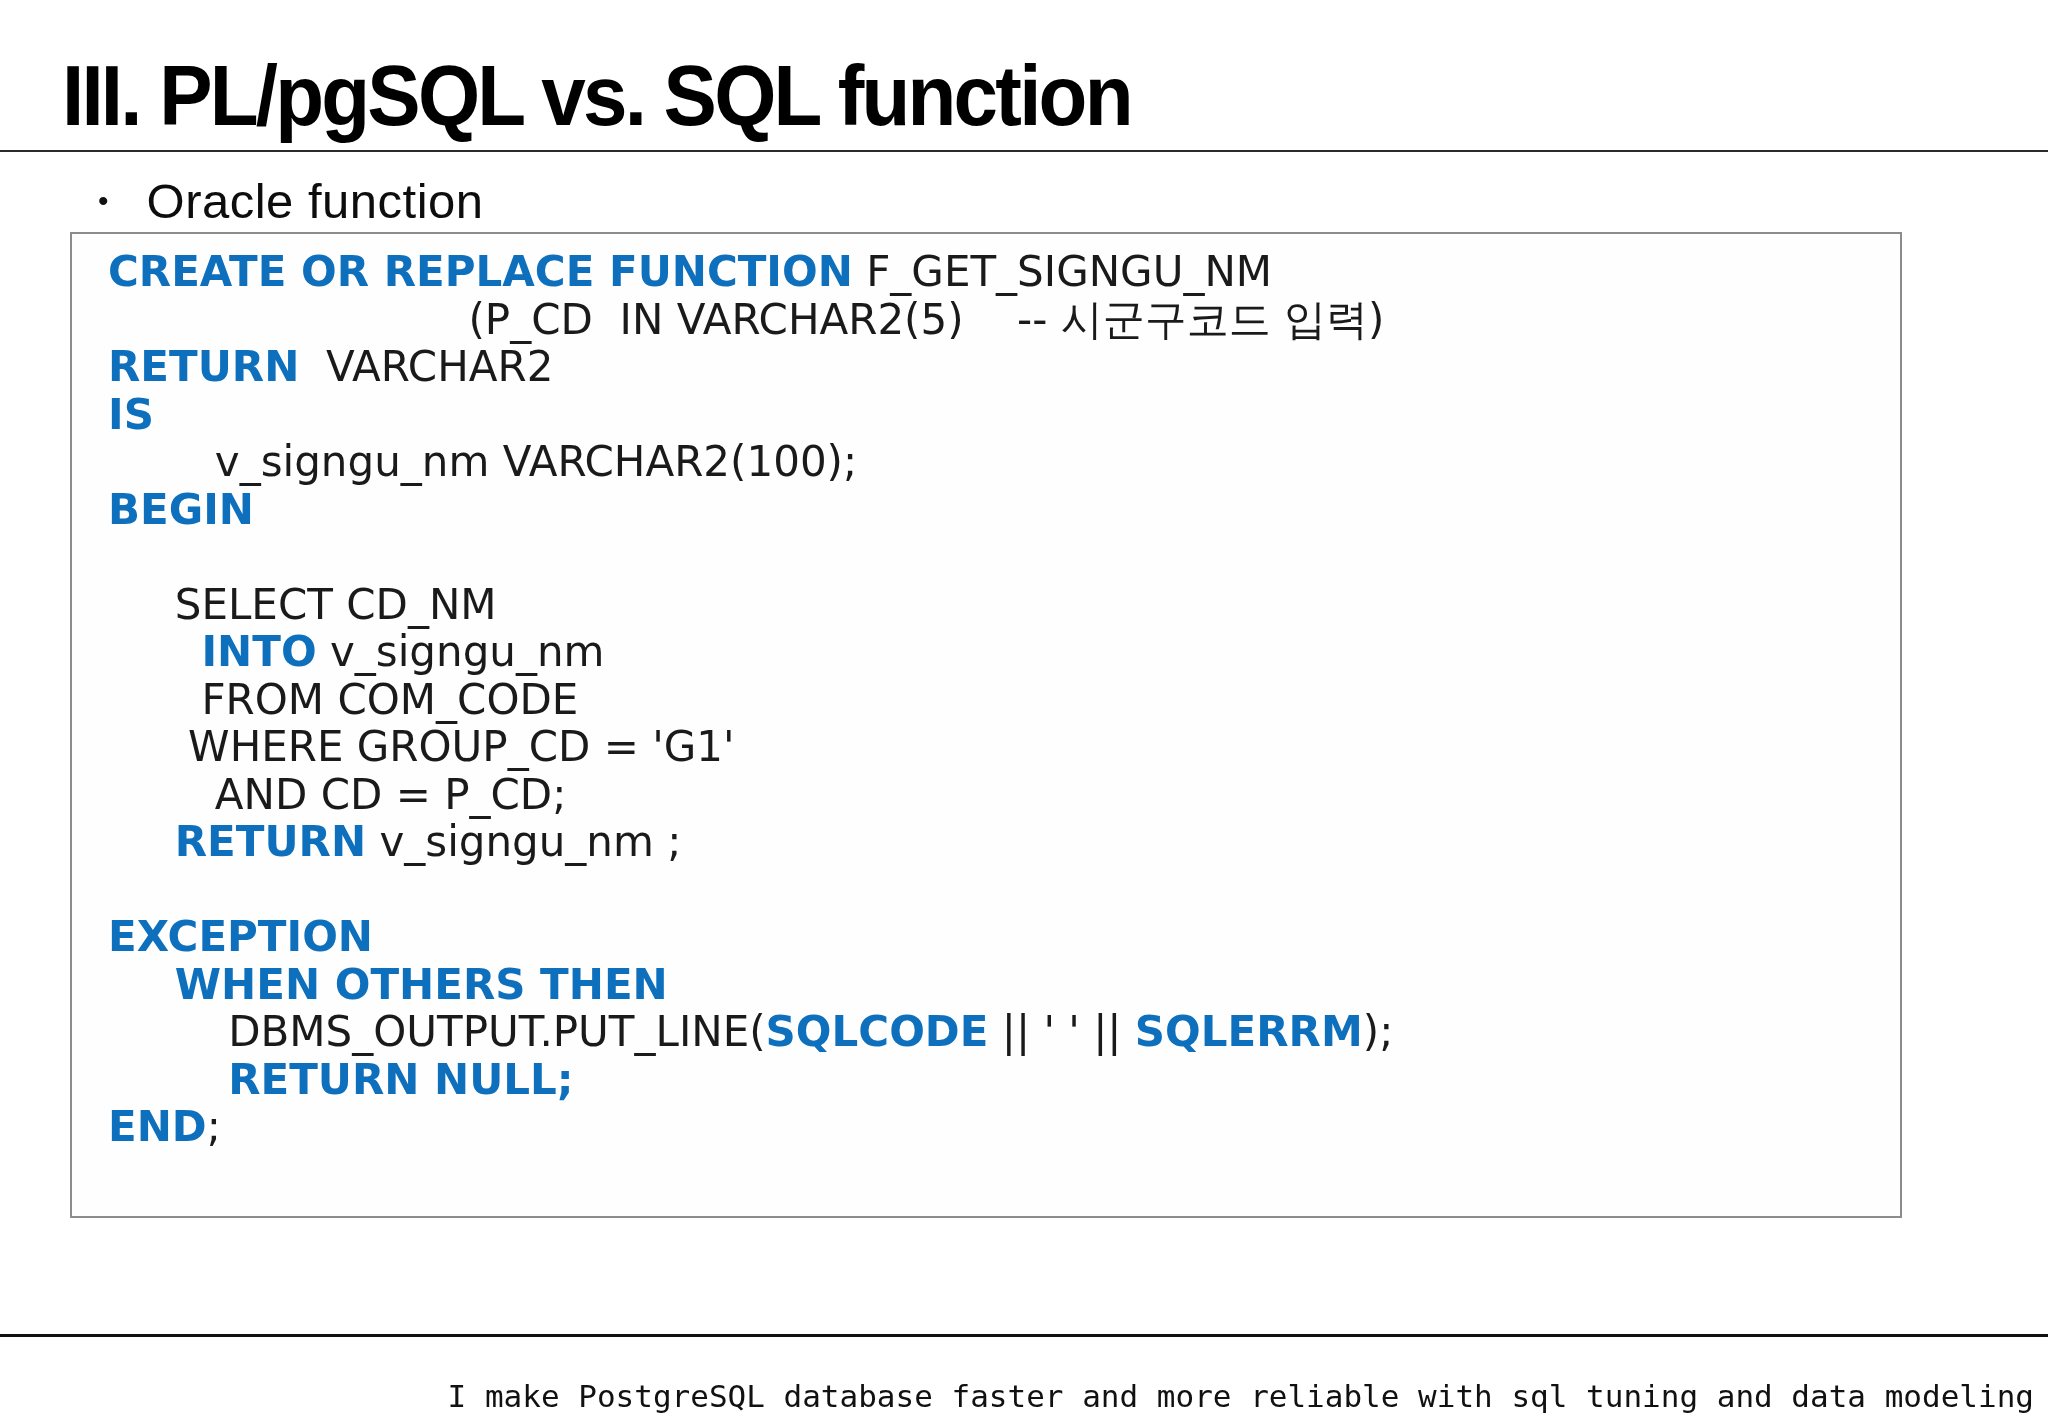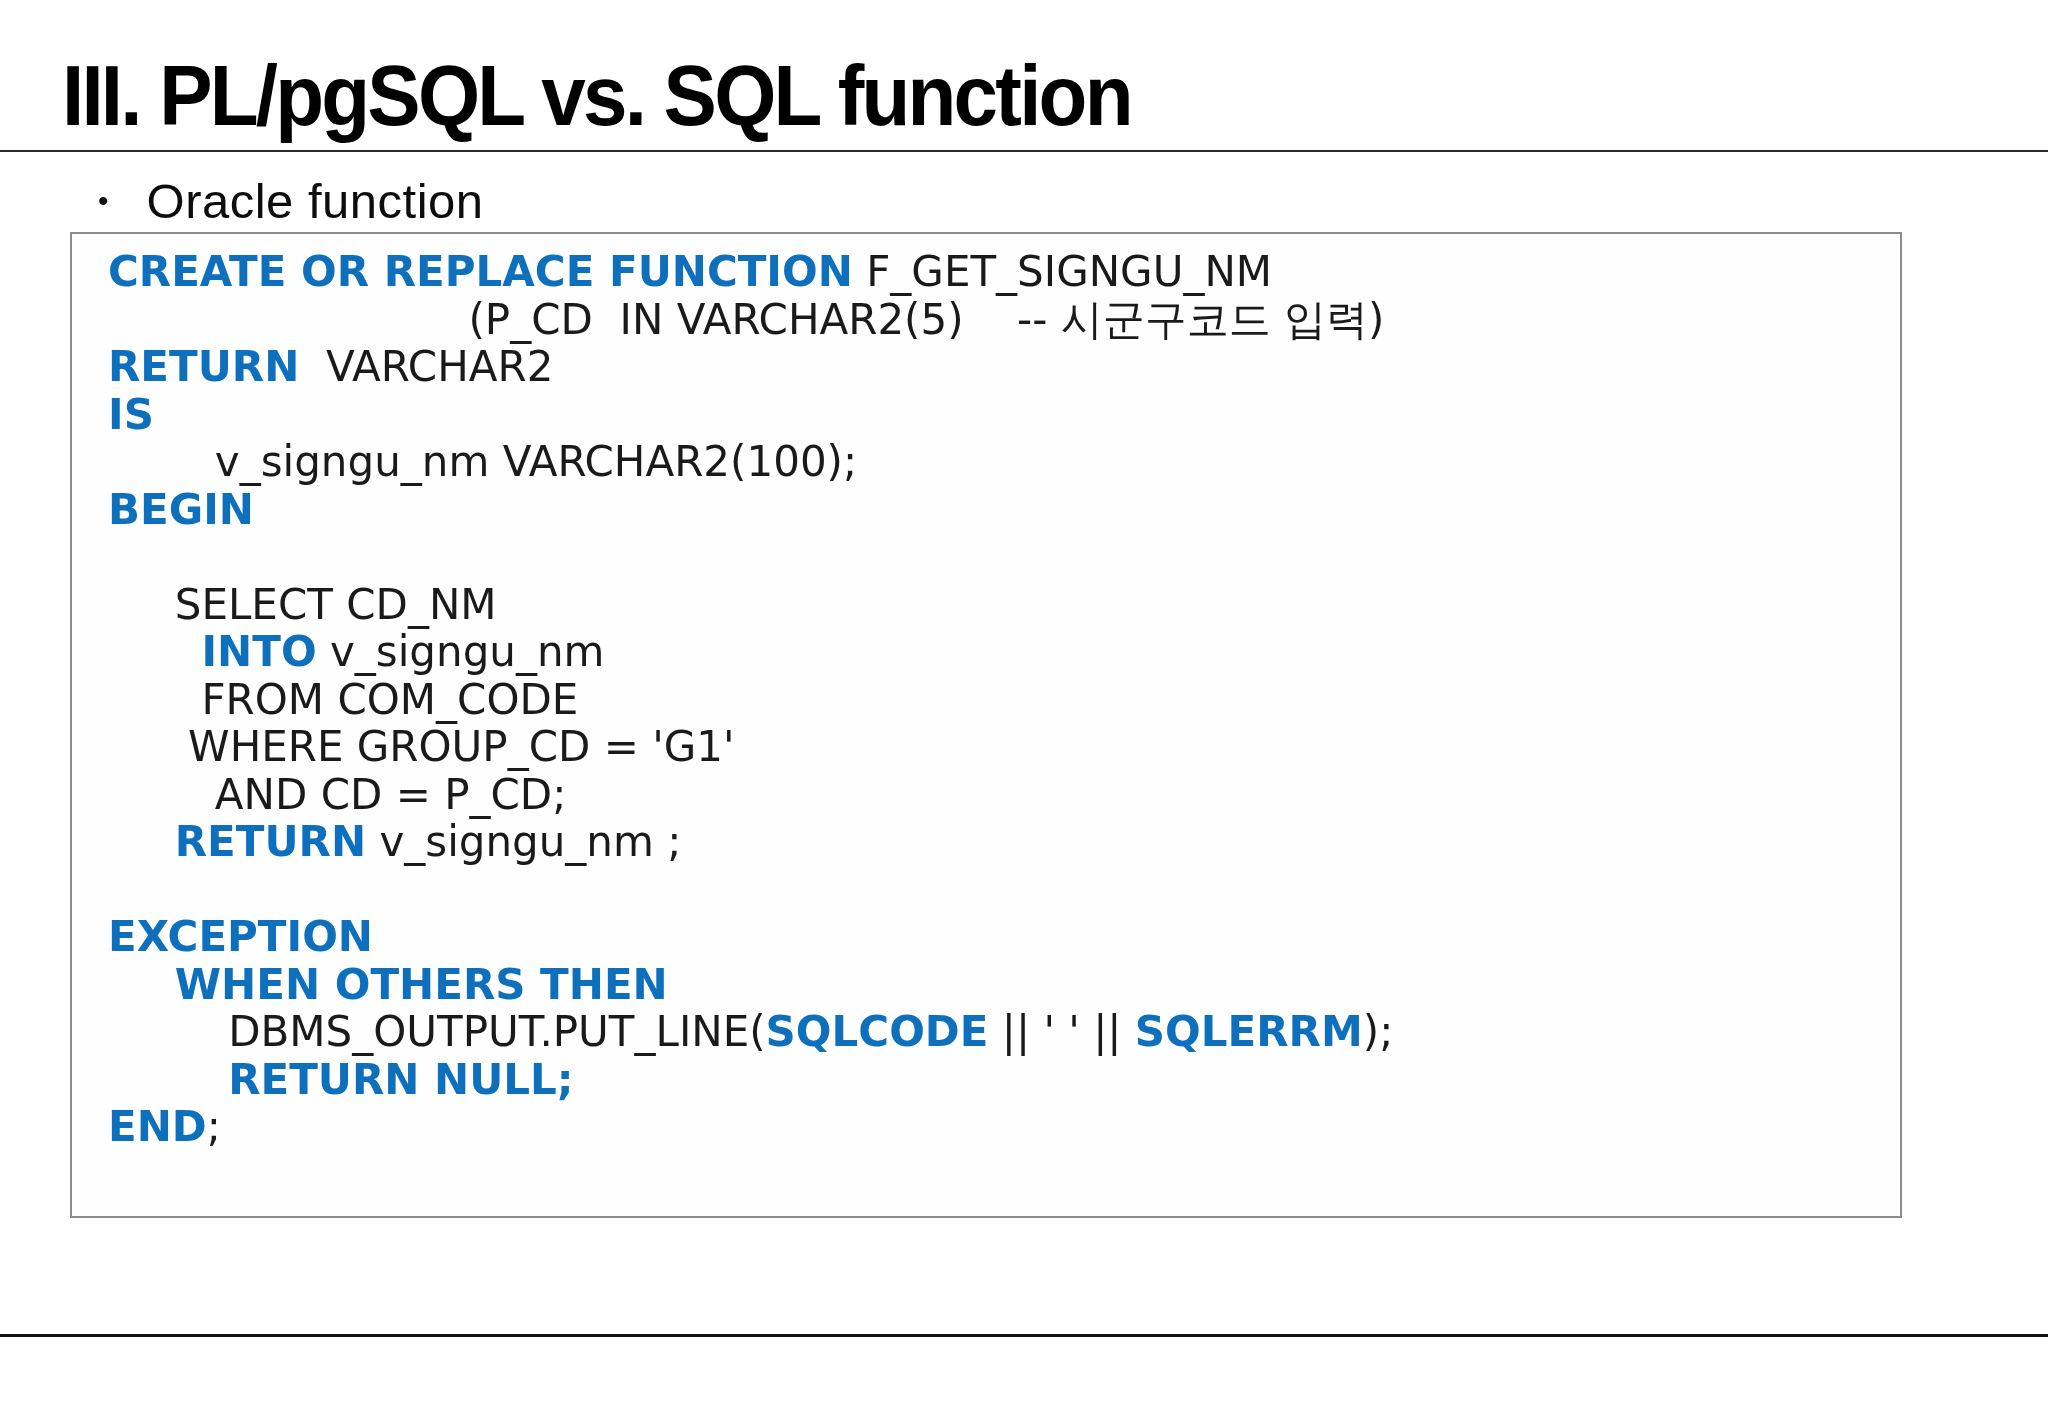--- a/index.html
+++ b/index.html
@@ -93,14 +93,15 @@
     <span class="bullet-marker">•</span>
     <span class="bullet-label">Oracle function</span>
   </div>
 
   <div class="code-box">
     <div class="code-lines"><div class="code-line"><span class="kw">CREATE OR REPLACE FUNCTION</span><span class="pl"> F_GET_SIGNGU_NM</span></div><div class="code-line"><span class="pl">                           (P_CD  IN VARCHAR2(5)    -- 시군구코드 입력)</span></div><div class="code-line"><span class="kw">RETURN</span><span class="pl">  VARCHAR2</span></div><div class="code-line"><span class="kw">IS</span></div><div class="code-line"><span class="pl">        v_signgu_nm VARCHAR2(100);</span></div><div class="code-line"><span class="kw">BEGIN</span></div><div class="code-line">&nbsp;</div><div class="code-line"><span class="pl">     SELECT CD_NM</span></div><div class="code-line"><span class="pl">       </span><span class="kw">INTO</span><span class="pl"> v_signgu_nm</span></div><div class="code-line"><span class="pl">       FROM COM_CODE</span></div><div class="code-line"><span class="pl">      WHERE GROUP_CD = 'G1'</span></div><div class="code-line"><span class="pl">        AND CD = P_CD;</span></div><div class="code-line"><span class="pl">     </span><span class="kw">RETURN</span><span class="pl"> v_signgu_nm ;</span></div><div class="code-line">&nbsp;</div><div class="code-line"><span class="kw">EXCEPTION</span></div><div class="code-line"><span class="pl">     </span><span class="kw">WHEN OTHERS THEN</span></div><div class="code-line"><span class="pl">         DBMS_OUTPUT.PUT_LINE(</span><span class="kw">SQLCODE</span><span class="pl"> || ' ' || </span><span class="kw">SQLERRM</span><span class="pl">);</span></div><div class="code-line"><span class="pl">         </span><span class="kw">RETURN NULL;</span></div><div class="code-line"><span class="kw">END</span><span class="pl">;</span></div></div>
   </div>
 
   <div class="footer-rule"></div>
   <span class="page-num">15</span>
+  <span class="tagline">I make PostgreSQL database faster and more reliable with sql tuning and data modeling</span>
 
 </div>
 
 </body></html>

